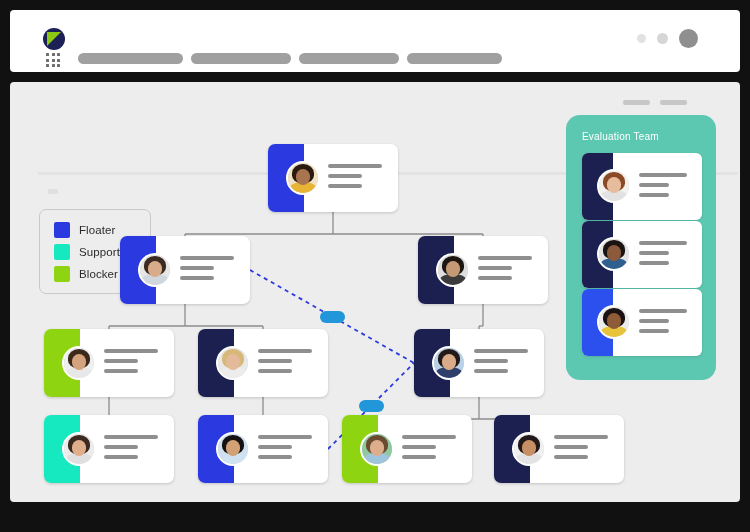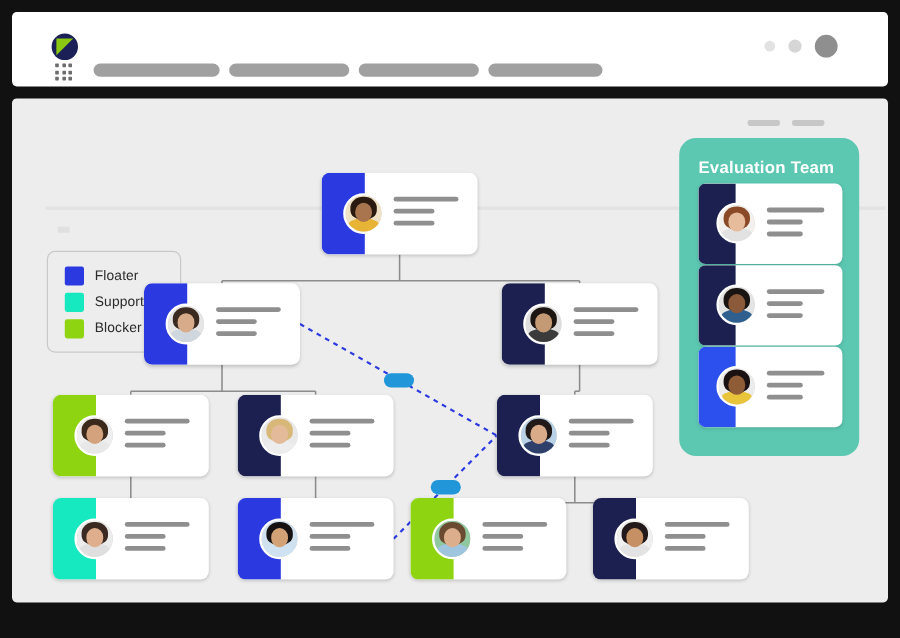--- a/index.html
+++ b/index.html
@@ -223,24 +223,23 @@
     top: 33px;
     width: 150px;
     height: 265px;
     background: #5cc8b2;
     border-radius: 14px;
   }
   .eval-title {
     position: absolute;
     left: 16px;
     top: 16px;
-    font-size: 14px;
+    font-size: 10px;
     color: #ffffff;
     letter-spacing: 0.2px;
-    font-weight: bold;
   }
   .eval-card {
     position: absolute;
     left: 16px;
     width: 120px;
     height: 67px;
     background: #ffffff;
     border-radius: 6px;
     overflow: hidden;
     box-shadow: 0 1px 3px rgba(0,0,0,0.12);

